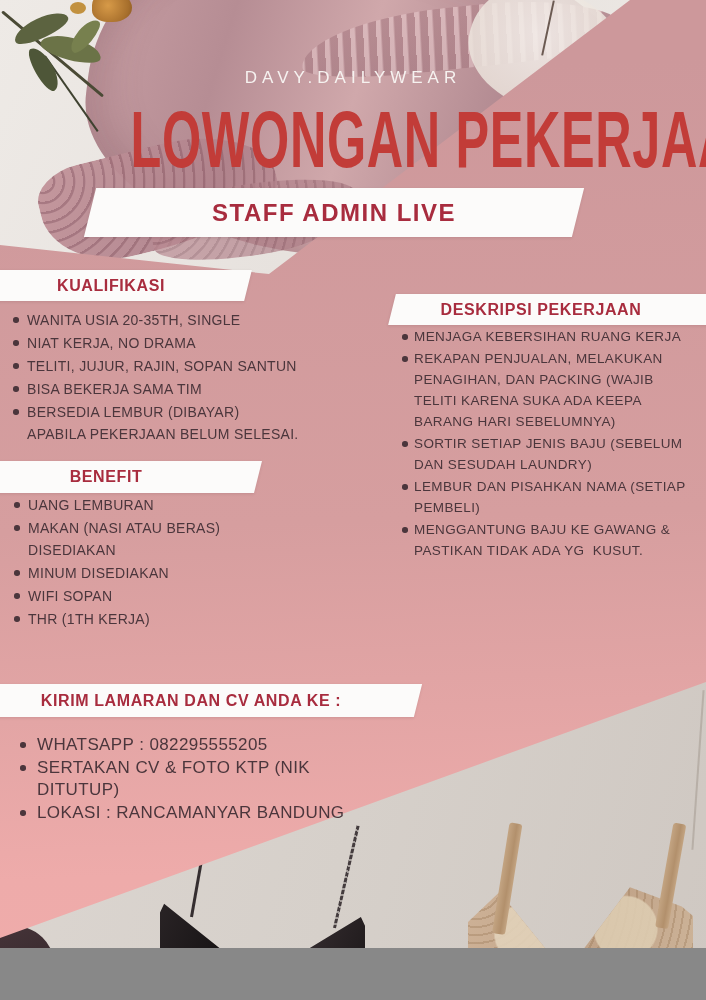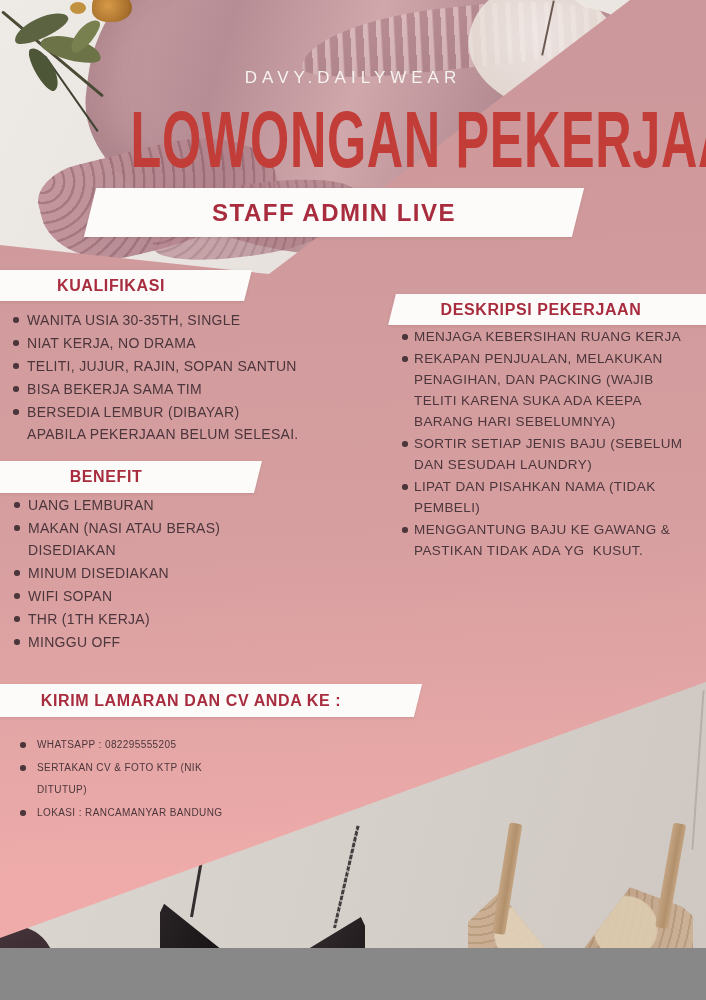--- a/index.html
+++ b/index.html
@@ -102,21 +102,21 @@
   ul.list li{position:relative;font-weight:500;}
   ul.list li::before{content:"";position:absolute;left:0;top:8px;width:5.5px;height:5.5px;
     border-radius:50%;background:var(--body-text);}
   ul.list .item-text{position:static;display:inline-block;white-space:pre-wrap;width:max-content;}
   .list-kualifikasi{left:13px;top:309px;font-size:14px;letter-spacing:.3px;line-height:22px;}
   .list-kualifikasi li{padding-left:14px;margin-bottom:1px;}
   .list-deskripsi{left:402px;top:326px;font-size:13.5px;letter-spacing:.4px;line-height:21px;}
   .list-deskripsi li{padding-left:12px;margin-bottom:1px;}
   .list-benefit{left:14px;top:494px;font-size:14px;letter-spacing:.3px;line-height:22px;}
   .list-benefit li{padding-left:14px;margin-bottom:1px;}
-  .list-kirim{left:20px;top:734px;font-size:10px;letter-spacing:.4px;line-height:22px;}
+  .list-kirim{left:20px;top:734px;font-size:17px;letter-spacing:.4px;line-height:22px;}
   .list-kirim li{padding-left:17px;margin-bottom:1px;}
 </style>
 </head>
 <body>
 
 <div class="poster">
 
   <div class="photo-top">
     <div class="shorts-body"></div>
     <div class="shorts-waistband"></div>
@@ -151,56 +151,55 @@
   <h1 class="title">LOWONGAN PEKERJAAN</h1>
 
   <div class="banner banner-staff">
     <span class="banner-text">STAFF ADMIN LIVE</span>
   </div>
 
   <div class="banner banner-sec banner-kualifikasi">
     <span class="banner-text">KUALIFIKASI</span>
   </div>
   <ul class="list list-kualifikasi">
-      <li><span class="item-text">WANITA USIA 30-35TH, SINGLE</span></li>
+      <li><span class="item-text">WANITA USIA 20-35TH, SINGLE</span></li>
       <li><span class="item-text">NIAT KERJA, NO DRAMA</span></li>
       <li><span class="item-text">TELITI, JUJUR, RAJIN, SOPAN SANTUN</span></li>
       <li><span class="item-text">BISA BEKERJA SAMA TIM</span></li>
       <li><span class="item-text">BERSEDIA LEMBUR (DIBAYAR)
 APABILA PEKERJAAN BELUM SELESAI.</span></li>
     </ul>
 
   <div class="banner banner-sec banner-deskripsi">
     <span class="banner-text">DESKRIPSI PEKERJAAN</span>
   </div>
   <ul class="list list-deskripsi">
       <li><span class="item-text">MENJAGA KEBERSIHAN RUANG KERJA</span></li>
       <li><span class="item-text">REKAPAN PENJUALAN, MELAKUKAN
 PENAGIHAN, DAN PACKING (WAJIB
 TELITI KARENA SUKA ADA KEEPA
 BARANG HARI SEBELUMNYA)</span></li>
       <li><span class="item-text">SORTIR SETIAP JENIS BAJU (SEBELUM
 DAN SESUDAH LAUNDRY)</span></li>
-      <li><span class="item-text">LIPAT DAN PISAHKAN NAMA (TIDAK
+      <li><span class="item-text">LEMBUR DAN PISAHKAN NAMA (SETIAP
 PEMBELI)</span></li>
       <li><span class="item-text">MENGGANTUNG BAJU KE GAWANG &amp;
 PASTIKAN TIDAK ADA YG  KUSUT.</span></li>
     </ul>
 
   <div class="banner banner-sec banner-benefit">
     <span class="banner-text">BENEFIT</span>
   </div>
   <ul class="list list-benefit">
       <li><span class="item-text">UANG LEMBURAN</span></li>
       <li><span class="item-text">MAKAN (NASI ATAU BERAS)
 DISEDIAKAN</span></li>
       <li><span class="item-text">MINUM DISEDIAKAN</span></li>
       <li><span class="item-text">WIFI SOPAN</span></li>
       <li><span class="item-text">THR (1TH KERJA)</span></li>
-      <li><span class="item-text">MINGGU OFF</span></li>
     </ul>
 
   <div class="banner banner-sec banner-kirim">
     <span class="banner-text">KIRIM LAMARAN DAN CV ANDA KE :</span>
   </div>
   <ul class="list list-kirim">
       <li><span class="item-text">WHATSAPP : 082295555205</span></li>
       <li><span class="item-text">SERTAKAN CV &amp; FOTO KTP (NIK
 DITUTUP)</span></li>
       <li><span class="item-text">LOKASI : RANCAMANYAR BANDUNG</span></li>

